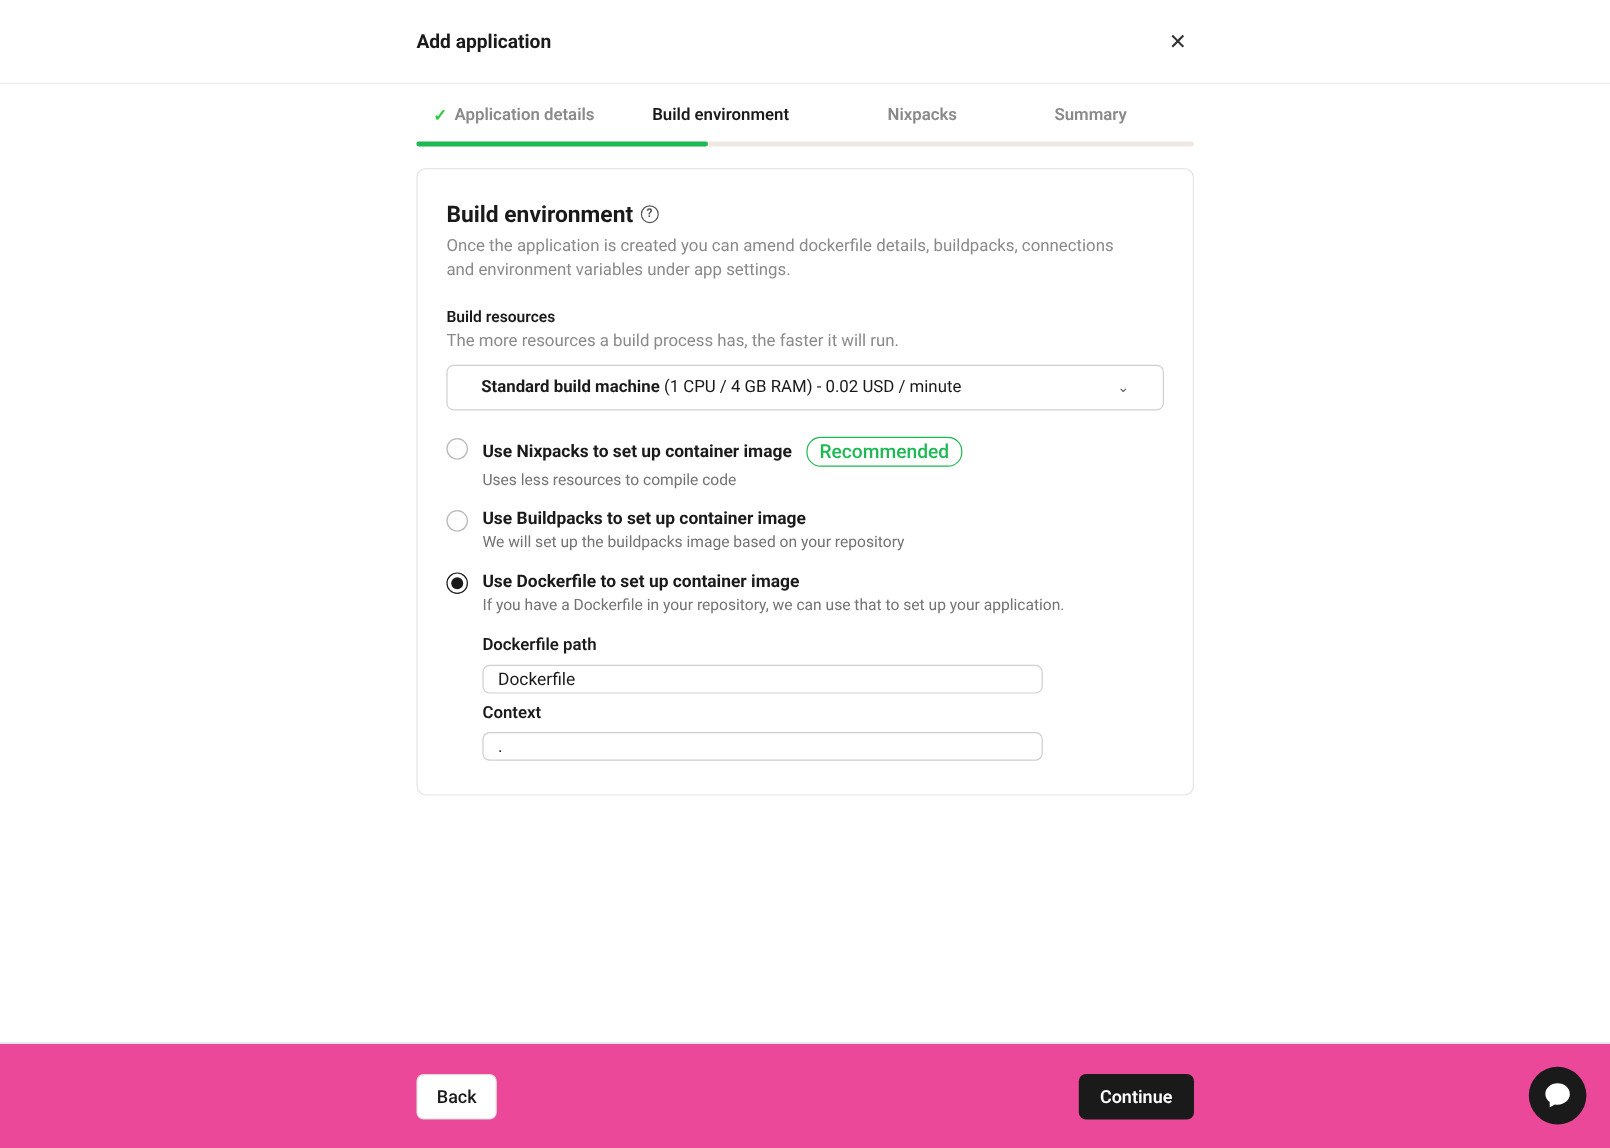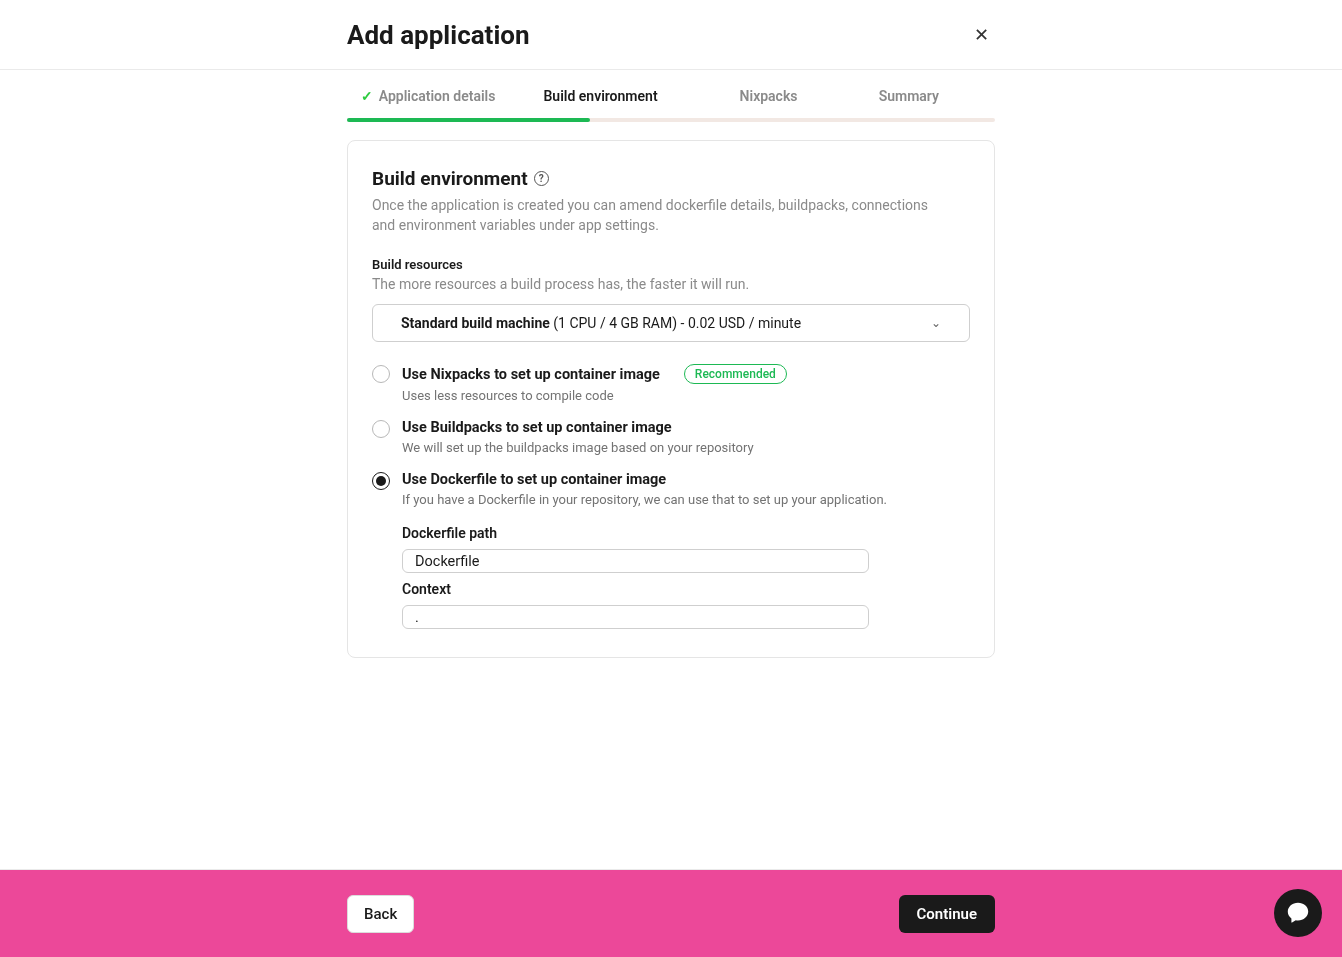--- a/index.html
+++ b/index.html
@@ -24,21 +24,21 @@
       border-bottom: 1px solid #eaeaea;
     }
     .header-inner {
       width: 648px;
       margin: 0 auto;
       display: flex;
       align-items: center;
       justify-content: space-between;
     }
     .page-title {
-      font-size: 26px;
+      font-size: 16px;
       font-weight: 700;
       color: #1a1a1a;
     }
     .close-btn {
       background: none;
       border: none;
       cursor: pointer;
       font-size: 18px;
       color: #333;
       padding: 6px;
@@ -194,30 +194,30 @@
       height: 10px;
       background: #1a1a1a;
       border-radius: 50%;
     }
     .radio-body {
       flex: 1;
     }
     .radio-title-row {
       display: flex;
       align-items: center;
-      gap: 24px;
+      gap: 12px;
     }
     .radio-title {
       font-size: 14.5px;
       font-weight: 700;
       color: #1a1a1a;
       cursor: pointer;
     }
     .badge {
-      font-size: 12px;
+      font-size: 16px;
       color: #1db954;
       border: 1px solid #1db954;
       border-radius: 12px;
       padding: 2px 10px;
       font-weight: 500;
     }
     .radio-sub {
       color: #737373;
       font-size: 13px;
       margin-top: 4px;

